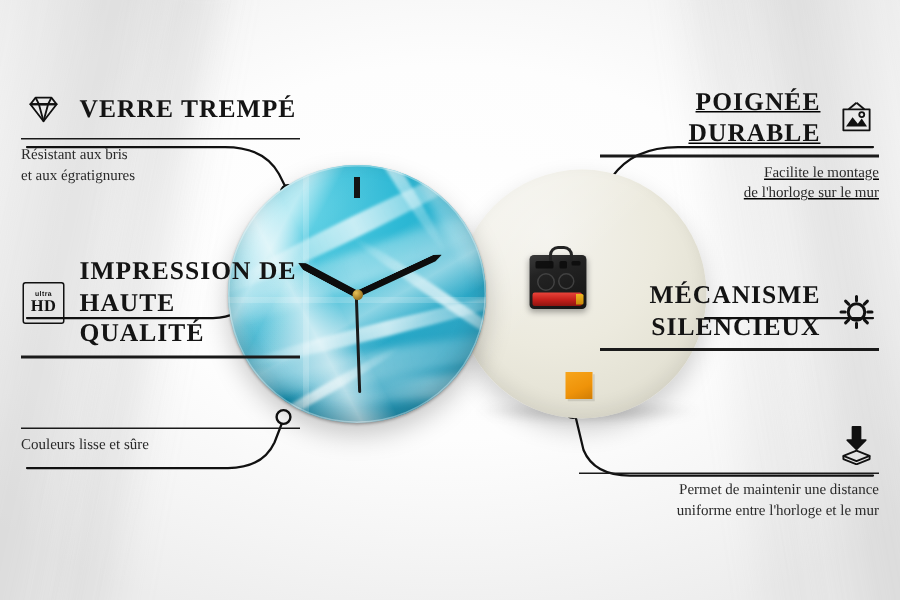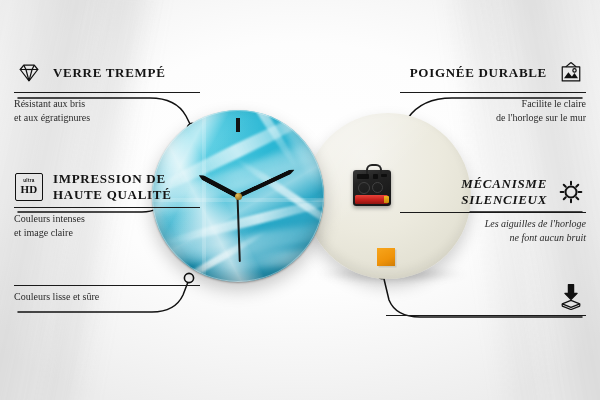--- a/index.html
+++ b/index.html
@@ -253,21 +253,21 @@
     width: 30px;
     height: 30px;
     display: flex;
     align-items: center;
     justify-content: center;
     color: #111111;
   }
   .feature-title {
     font-family: "Liberation Serif", serif;
     font-weight: bold;
-    font-size: 13px;
+    font-size: 17px;
     letter-spacing: 0.7px;
     line-height: 1.22;
     color: #141414;
     text-transform: uppercase;
   }
   .feature-rule {
     margin-top: 4px;
     height: 1.3px;
     background: #1a1a1a;
     width: 100%;
@@ -409,71 +409,69 @@
       <span class="feature-icon">
         <span class="hd-badge">
           <span class="hd-small">ultra</span>
           <span class="hd-big">HD</span>
         </span>
       </span>
       <span class="feature-title">IMPRESSION DE
 HAUTE QUALITÉ</span>
     </div>
     <div class="feature-rule"></div>
-    <div class="feature-desc">Couleurs intenses
-et image claire</div>
   </div>
 
   <div class="feature left" style="top:281px;">
     <div class="feature-rule"></div>
     <div class="feature-desc">Couleurs lisse et sûre</div>
   </div>
 
-  <div class="feature right" style="top:58px;">
+  <div class="feature right" style="top:58px;text-decoration:underline;">
     <div class="feature-head">
       <span class="feature-icon">
         <svg viewBox="0 0 32 32" width="28" height="28" fill="none" stroke="#111" stroke-width="1.4" stroke-linejoin="round">
           <path d="M16 4 L10 9"></path>
           <path d="M16 4 L22 9"></path>
           <rect x="6" y="9" width="20" height="16"></rect>
           <path d="M8 22 L13 15 L17 20 L20 16 L24 22 Z" fill="#111" stroke="none"></path>
           <circle cx="20" cy="13" r="1.9"></circle>
         </svg>
       </span>
       <span class="feature-title">POIGNÉE
 DURABLE</span>
     </div>
     <div class="feature-rule"></div>
-    <div class="feature-desc">Facilite le claire
+    <div class="feature-desc">Facilite le montage
 de l'horloge sur le mur</div>
   </div>
 
-  <div class="feature right" style="top:176px;font-style:italic;">
+  <div class="feature right" style="top:187px;">
     <div class="feature-head">
       <span class="feature-icon">
         <svg viewBox="0 0 32 32" width="28" height="28" fill="none" stroke="#111" stroke-width="2.3" stroke-linecap="round">
           <path d="M16 4.2 v3.2 M16 24.6 v3.2 M27.8 16 h-3.2 M7.4 16 H4.2
                    M24.3 7.7 l-2.3 2.3 M10 22 l-2.3 2.3 M24.3 24.3 l-2.3-2.3 M10 10 L7.7 7.7"></path>
           <circle cx="16" cy="16" r="6.3"></circle>
         </svg>
       </span>
       <span class="feature-title">MÉCANISME
 SILENCIEUX</span>
     </div>
     <div class="feature-rule"></div>
-    <div class="feature-desc">Les aiguilles de l'horloge
-ne font aucun bruit</div>
   </div>
 
   <div class="feature right" style="top:281px; width:200px;">
     <div class="feature-head">
       <span class="feature-icon">
         <svg viewBox="0 0 32 32" width="28" height="28" fill="none" stroke="#111" stroke-width="1.4" stroke-linejoin="round">
           <path d="M13 3 h6 v10 h4 l-7 7 l-7 -7 h4 Z" fill="#111" stroke="#111"></path>
           <path d="M16 21 L26 25 L16 29 L6 25 Z"></path>
           <path d="M6 25 v2.5 L16 31.5 L26 27.5 V25"></path>
         </svg>
       </span>
     </div>
     <div class="feature-rule"></div>
+    <div class="feature-desc">Permet de maintenir une distance
+uniforme entre l'horloge et le mur</div>
   </div>
 
 </div>
 
 </body></html>

